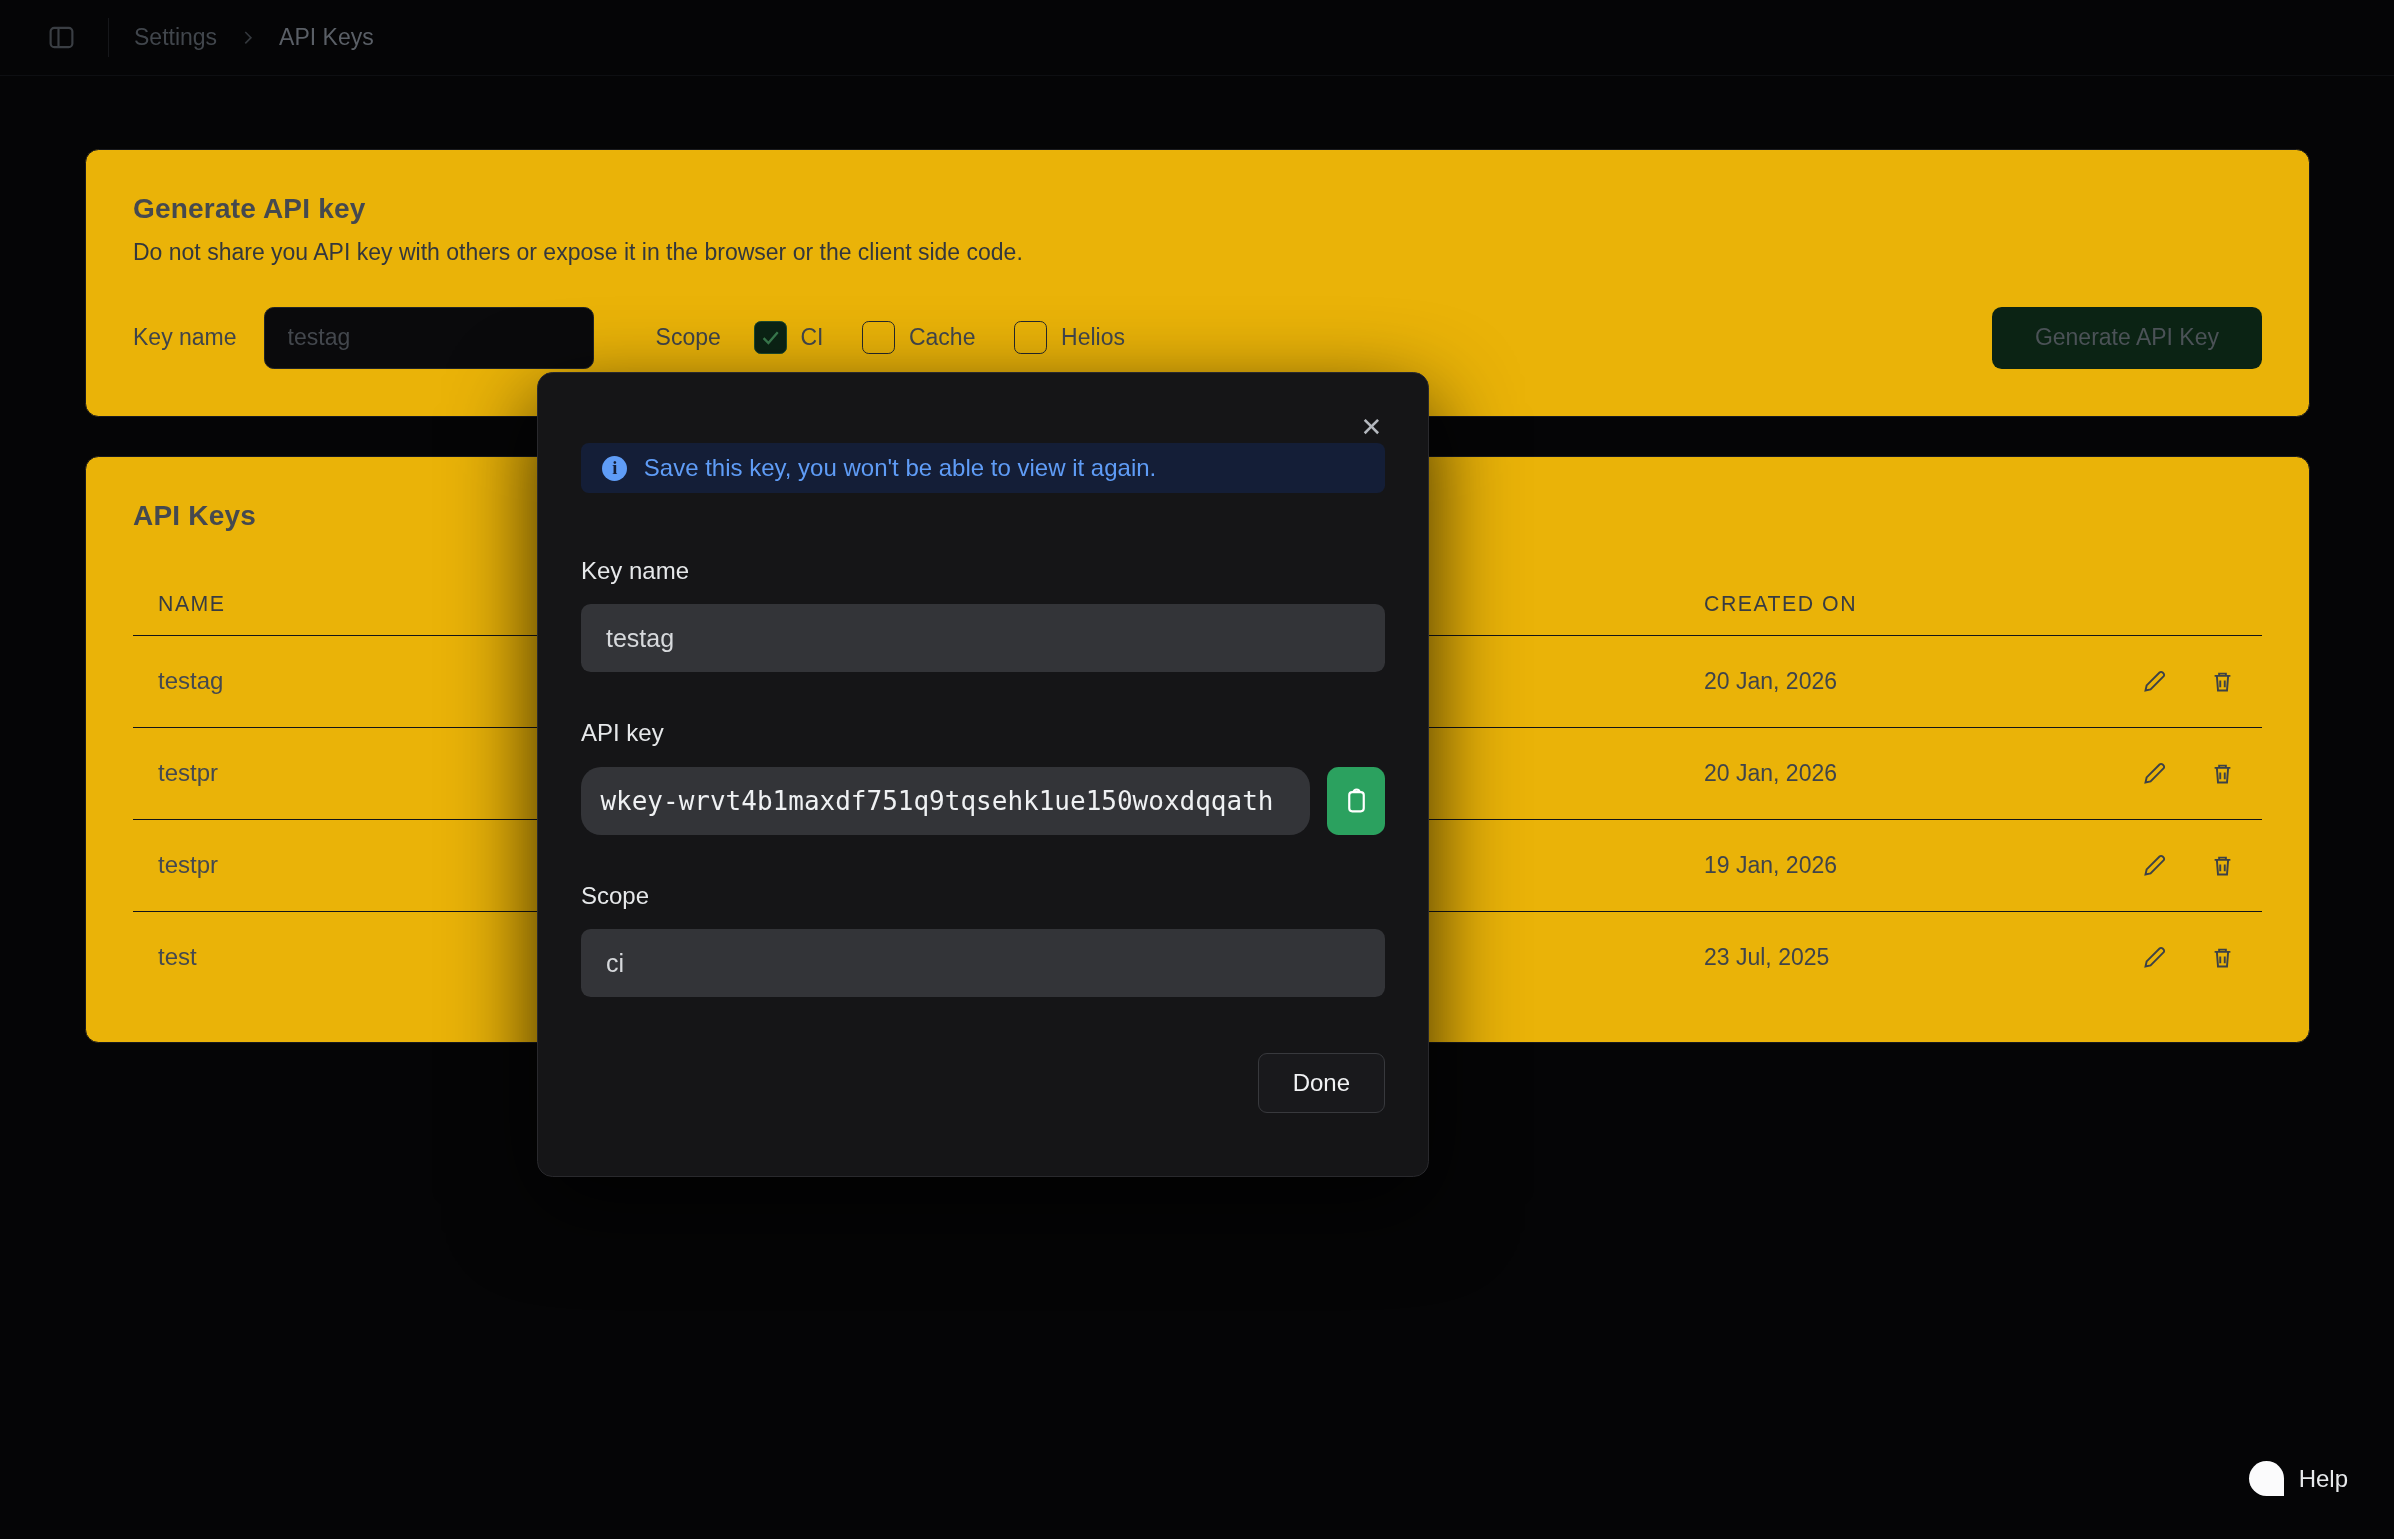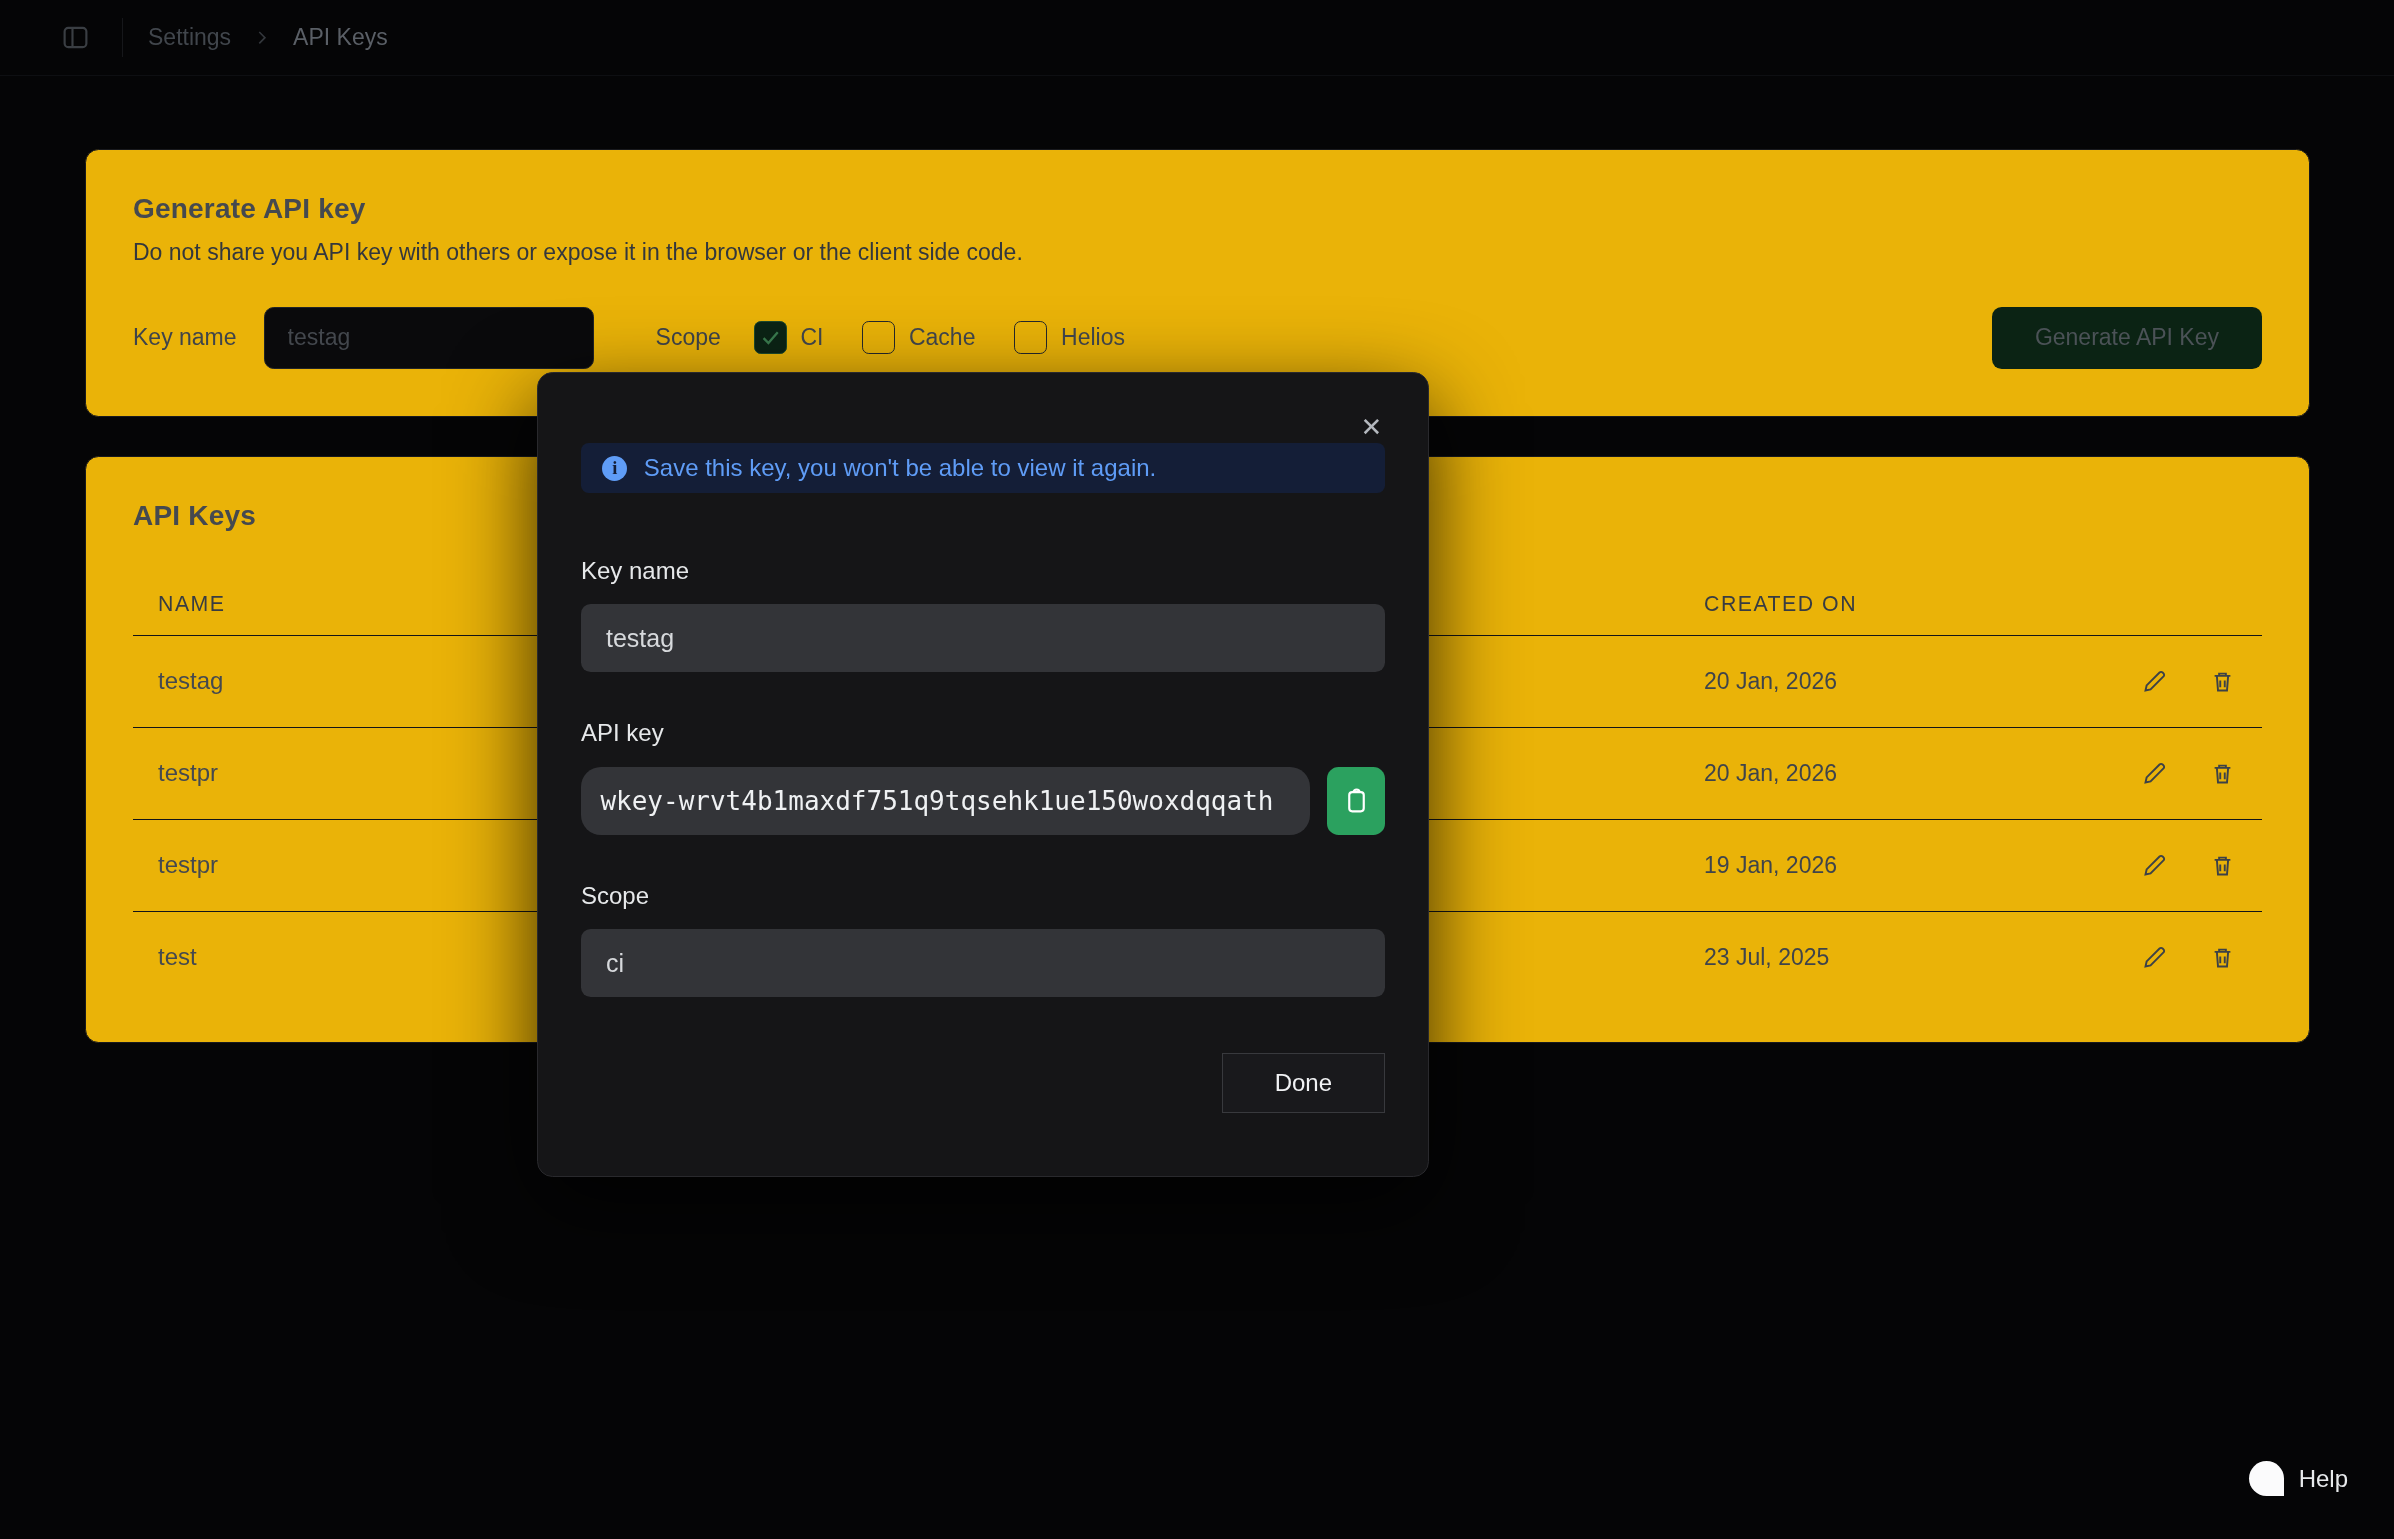--- a/index.html
+++ b/index.html
@@ -7,21 +7,21 @@
   body {
     width:2395px; height:1539px;
     position:relative; overflow:hidden;
     font-family:"Liberation Sans", sans-serif;
     -webkit-font-smoothing:antialiased;
   }
 
   
   .topbar {
     height:76px; display:flex; align-items:center;
-    padding:0 54px; gap:25px;
+    padding:0 40px; gap:25px;
     border-bottom:1px solid #0e0f12;
   }
   .panel-toggle { width:43px; height:43px; display:flex; align-items:center; justify-content:center; cursor:pointer; }
   .topbar-sep { width:1px; height:39px; background:#24272b; opacity:.55; }
   .crumb { font-size:23px; color:#41464c; cursor:pointer; }
   .crumb.current { color:#5a5f66; }
   .crumb-chevron { display:flex; align-items:center; }
 
   
   .page { padding:0 85px; }
@@ -114,21 +114,21 @@
     color:#eff1f3; font-size:26px; padding:0 19.4px;
     font-family:"DejaVu Sans Mono", monospace;
   }
   .btn-copy {
     width:58px; height:68px; flex:0 0 auto;
     background:#2ba15f; border:none; border-radius:11.6px;
     display:flex; align-items:center; justify-content:center; cursor:pointer;
   }
   .modal-footer { display:flex; justify-content:flex-end; margin-top:56px; }
   .btn-done {
-    height:60px; padding:0 52px; border-radius:0;
+    height:60px; padding:0 34px; border-radius:9px;
     background:#19191c; border:1px solid #38393d;
     color:#f1f2f4; font-size:24px; cursor:pointer;
     font-family:"Liberation Sans", sans-serif;
   }
 
   
   .help {
     position:absolute; right:47px; bottom:43px;
     display:flex; align-items:center; gap:14.6px; cursor:pointer;
   }

